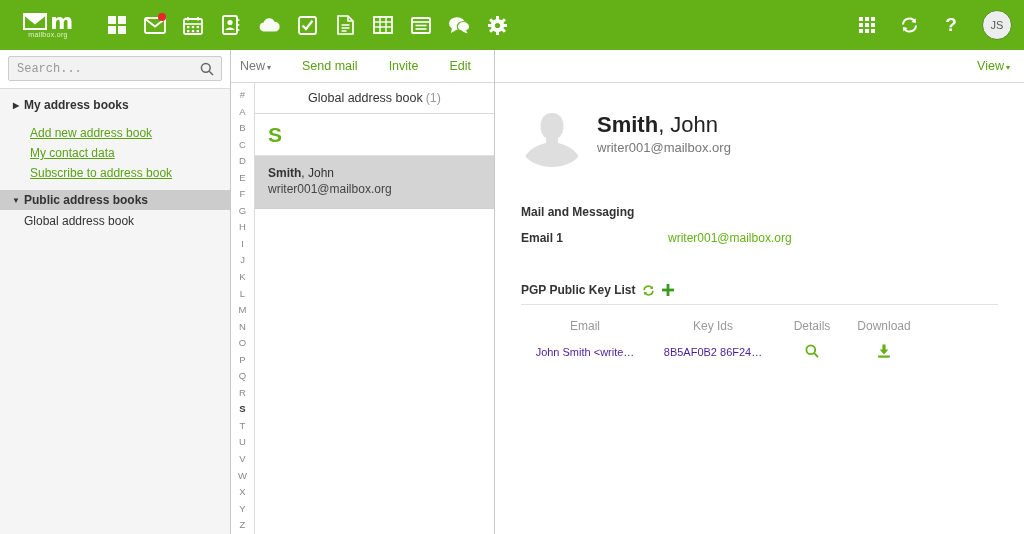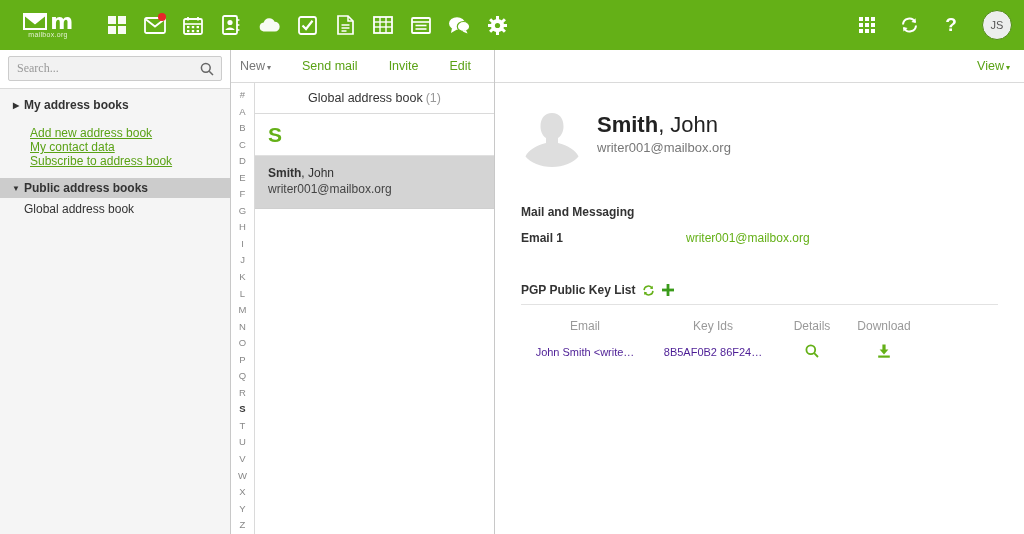--- a/index.html
+++ b/index.html
@@ -55,36 +55,36 @@
     display: flex; flex-direction: column; flex-shrink: 0;
   }
   .search-wrap { padding: 6px 8px 7px 8px; background: #fff; border-bottom: 1px solid #dadada;}
   .search-box {
     position: relative; height: 25px; background: #f2f2f2;
     border: 1px solid #ccc; border-radius: 2px;
   }
   .search-box input {
     width: 100%; height: 100%; border: 0; background: transparent;
     padding: 0 26px 0 8px; font-size: 12px; color: #333; outline: none;
-    font-family: Liberation Serif, serif;
+    font-family: Liberation Mono, monospace;
   }
   .search-box input::placeholder { color: #999; }
   .search-ico { position: absolute; right: 7px; top: 5px; }
 
   .tree { padding-top: 6px; font-size: 12px; }
   .tree-folder {
     display: flex; align-items: center; height: 20px; padding-left: 8px;
     font-weight: bold; color: #333; cursor: pointer;
   }
   .tree-folder.sel { background: #ccc; }
   .caret {
     width: 16px; display: flex; align-items: center; justify-content: center;
     font-size: 8px; color: #333;
   }
-  .tree-links { padding: 11px 0 10px 30px; display: flex; flex-direction: column; }
+  .tree-links { padding: 11px 0 10px 30px; display: flex; flex-direction: column; gap: 6px;}
   .tree-links a {
     color: #5aa215; text-decoration: underline; font-size: 12px; cursor: pointer;
   }
   .tree-child {
     padding-left: 24px; height: 21px; display: flex; align-items: center;
     font-size: 12px; color: #333; cursor: pointer;
   }
 
   
   .listcol { width: 264px; flex-shrink: 0; display: flex; flex-direction: column; border-right: 1px solid #c8c8c8; background: #fff;}
@@ -130,21 +130,21 @@
   .detail-inner { padding: 22px 26px 0 26px; }
   .contact-hero { display: flex; align-items: flex-start; gap: 14px; }
   .hero-avatar { width: 62px; height: 62px; flex-shrink: 0; }
   .hero-text { padding-top: 7px; }
   .hero-name { font-size: 22px; color: #222; line-height: 26px; }
   .hero-name b { font-weight: bold; }
   .hero-mail { font-size: 13px; color: #777; margin-top: 2px; }
 
   .section-title { font-size: 12px; font-weight: bold; color: #333; margin-top: 38px; }
   .field-row { display: flex; margin-top: 12px; font-size: 12px; }
-  .field-label { width: 165px; font-weight: bold; color: #333; }
+  .field-label { width: 147px; font-weight: bold; color: #333; }
   .field-value a { color: #64b017; text-decoration: none; cursor: pointer; }
 
   .pgp-head { display: flex; align-items: center; gap: 7px; margin-top: 38px; }
   .pgp-title { font-size: 12px; font-weight: bold; color: #333; }
   .pgp-rule { border-bottom: 1px solid #e2e2e2; margin-top: 7px; }
 
   table.keys { width: 100%; border-collapse: collapse; margin-top: 8px; table-layout: fixed; }
   table.keys th {
     font-size: 12px; font-weight: normal; color: #999; padding: 6px 4px;
     text-align: center;

